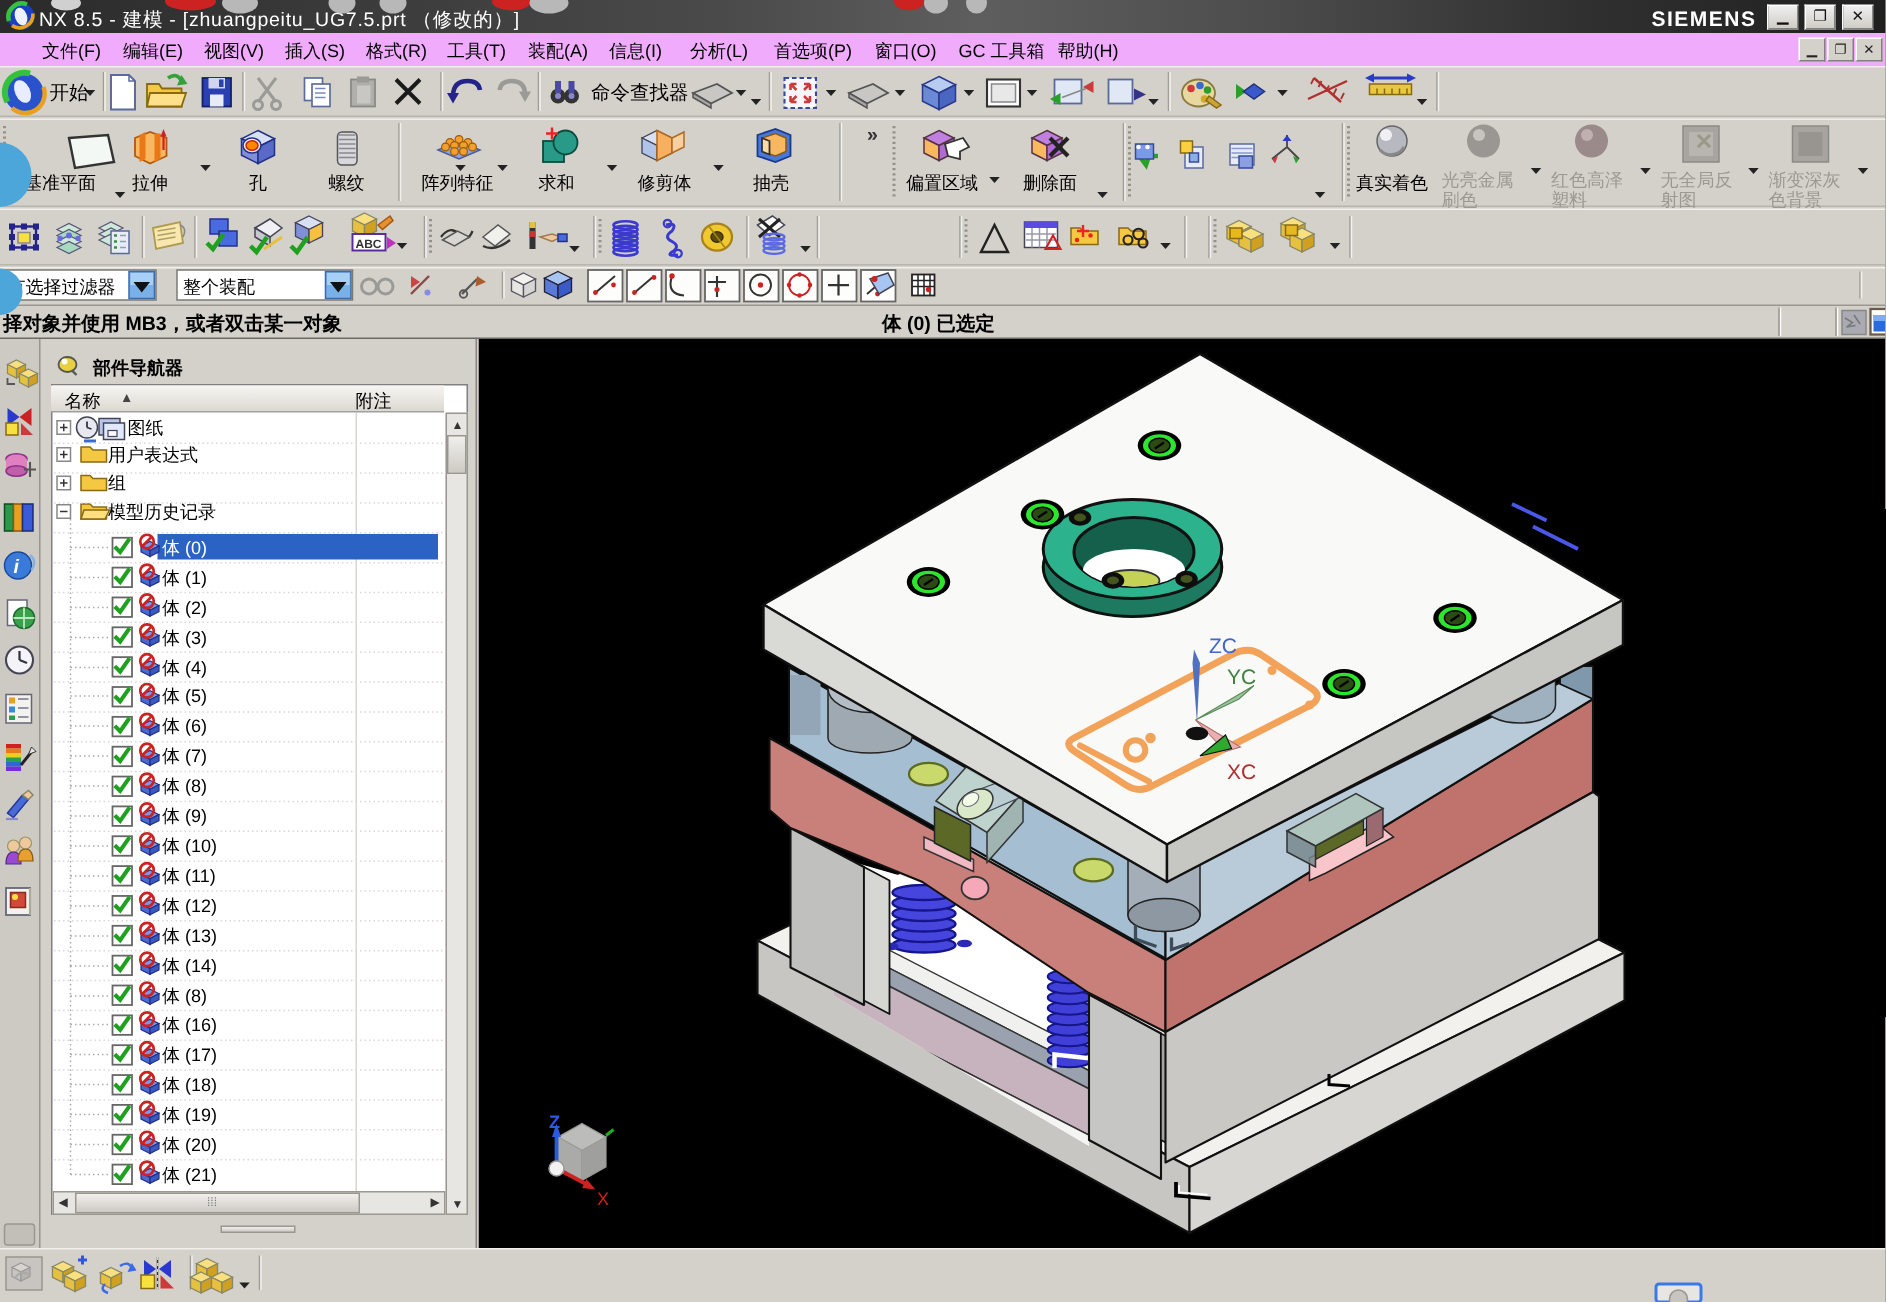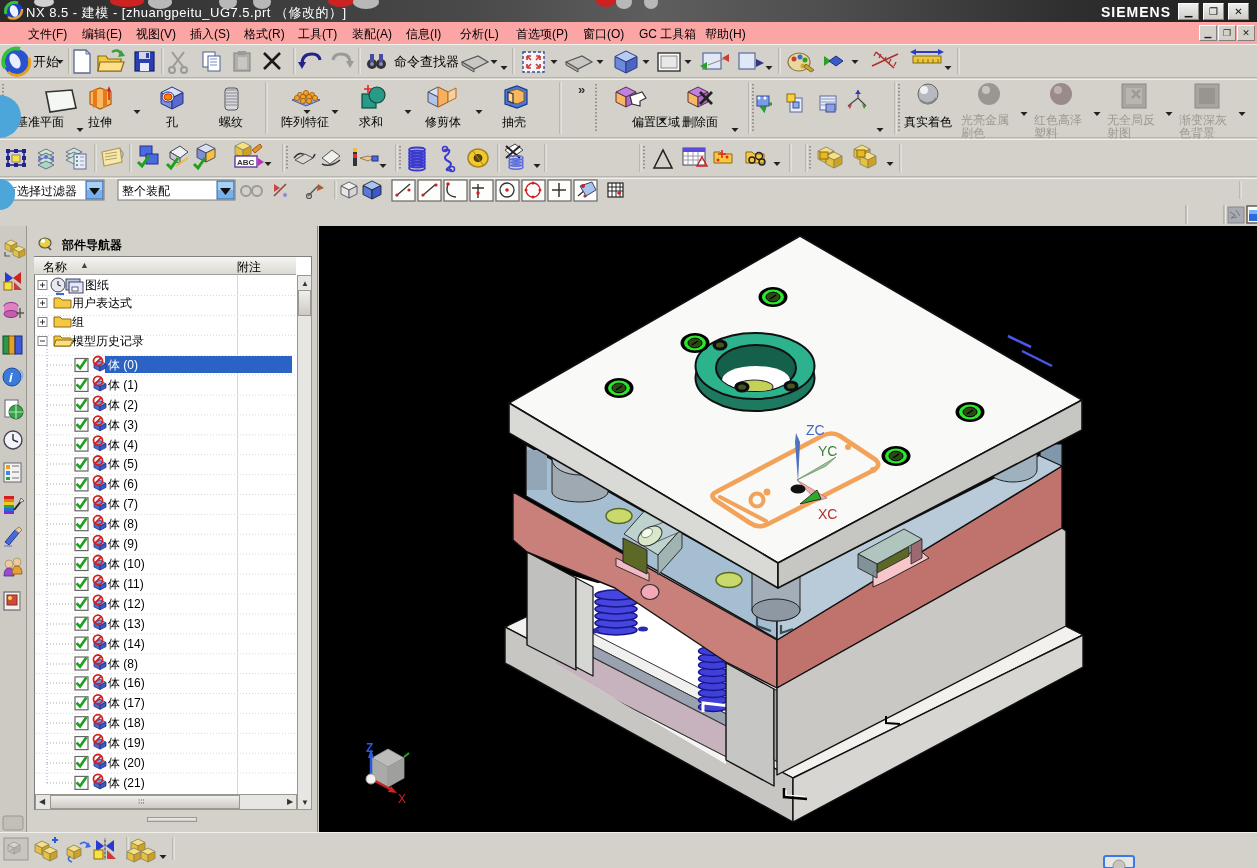--- a/index.html
+++ b/index.html
@@ -2,21 +2,21 @@
 <html><head><meta charset="utf-8">
 <style>
 *{margin:0;padding:0;box-sizing:border-box}
 html,body{width:1257px;height:868px;overflow:hidden;background:#d4d1ca;font-family:"Liberation Sans",sans-serif}
 #app{position:relative;width:1252px;height:868px}
 .abs{position:absolute}
 #title{left:0;top:0;width:1257px;height:22px;background:linear-gradient(90deg,#2a2a2a 0%,#3a3a3a 18%,#4a4a4a 38%,#5e5e5e 52%,#4e4e4e 66%,#303030 84%,#1f1f1f 100%);color:#fff;font-size:13px;z-index:10}
 #title .txt{position:absolute;left:26px;top:4px;letter-spacing:0.5px}
 #siemens{position:absolute;right:86px;top:4px;font-weight:bold;font-size:14px;letter-spacing:1px;color:#fff}
 .winbtn{position:absolute;top:3px;width:21px;height:17px;background:linear-gradient(180deg,#efefef,#cfccc5);border:1px solid #888;border-top-color:#fff;border-left-color:#fff;color:#111;font-size:10px;text-align:center;line-height:15px}
-#menu{left:0;top:22px;width:1257px;height:22px;background:#fca5a5;font-size:12px;color:#000}
+#menu{left:0;top:22px;width:1257px;height:22px;background:#f0abfc;font-size:12px;color:#000}
 #menu span{position:absolute;top:4px;white-space:nowrap}
 .mbtn{position:absolute;top:3px;width:18px;height:16px;background:#d4d1ca;border:1px solid #808080;border-top-color:#fff;border-left-color:#fff;font-size:9px;text-align:center;line-height:14px;color:#222}
 .trow{left:0;background:#d4d1ca}
 #row1{top:44px;width:1257px;height:34px;border-top:1px solid #f0efec;border-bottom:1px solid #b8b5ae}
 #row2{top:79px;width:1257px;height:59px;border-top:1px solid #f0efec;border-bottom:1px solid #b8b5ae}
 #row3{top:139px;width:1257px;height:38px;border-top:1px solid #f0efec;border-bottom:1px solid #b8b5ae}
 #row4{top:178px;width:1257px;height:25px;border-top:1px solid #f0efec}
 #prompt{top:203px;width:1257px;height:23px;background:#d4d1ca;border-top:1px solid #9a978f;border-bottom:1px solid #6a6a66}
 #prompt .p1{position:absolute;left:2px;top:3px;font-size:13px;font-weight:bold;color:#000}
 #prompt .p2{position:absolute;left:588px;top:3px;font-size:13px;font-weight:bold;color:#000}
@@ -68,30 +68,34 @@
 <div class="abs trow" id="row1"></div>
 <div class="abs trow" id="row2">
   <span class="lbl" style="left:2px;top:34px;width:76px">基准平面</span>
   <span class="lbl" style="left:75px;top:34px;width:50px">拉伸</span>
   <span class="lbl" style="left:150px;top:34px;width:44px">孔</span>
   <span class="lbl" style="left:207px;top:34px;width:48px">螺纹</span>
   <span class="lbl" style="left:277px;top:34px;width:56px">阵列特征</span>
   <span class="lbl" style="left:346px;top:34px;width:50px">求和</span>
   <span class="lbl" style="left:418px;top:34px;width:50px">修剪体</span>
   <span class="lbl" style="left:489px;top:34px;width:50px">抽壳</span>
-  <span class="lbl" style="left:628px;top:34px;width:56px">偏置区域</span>
+  <span class="lbl" style="left:600px;top:34px;width:56px">偏置区域</span>
   <span class="lbl" style="left:675px;top:34px;width:50px">删除面</span>
   <span class="lbl" style="left:900px;top:34px;width:56px">真实着色</span>
   <span class="glbl" style="left:961px;top:34px;width:56px">光亮金属<br>刷色</span>
   <span class="glbl" style="left:1034px;top:34px;width:56px">红色高泽<br>塑料</span>
   <span class="glbl" style="left:1107px;top:34px;width:56px">无全局反<br>射图</span>
   <span class="glbl" style="left:1179px;top:34px;width:62px">渐变深灰<br>色背景</span>
 </div>
 <div class="abs trow" id="row3"></div>
 <div class="abs trow" id="row4"></div>
+<div class="abs" id="prompt">
+      <span class="p1">择对象并使用 MB3，或者双击某一对象</span>
+      <span class="p2">体 (0) 已选定</span>
+    </div>
 <div class="abs" id="resbar"></div>
 <div class="abs" id="panel"></div>
 <div class="abs" id="ptitle" style="z-index:5">部件导航器</div>
 <div class="abs" id="ptable"></div>
 <div class="abs" id="phead">
       <span style="position:absolute;left:9px;top:2px">名称</span>
       <span style="position:absolute;left:203px;top:2px">附注</span>
       <span style="position:absolute;left:46px;top:3px;font-size:9px;color:#444">▲</span>
     </div>
 <div class="vline" style="left:237px;top:275px;height:519px"></div>

